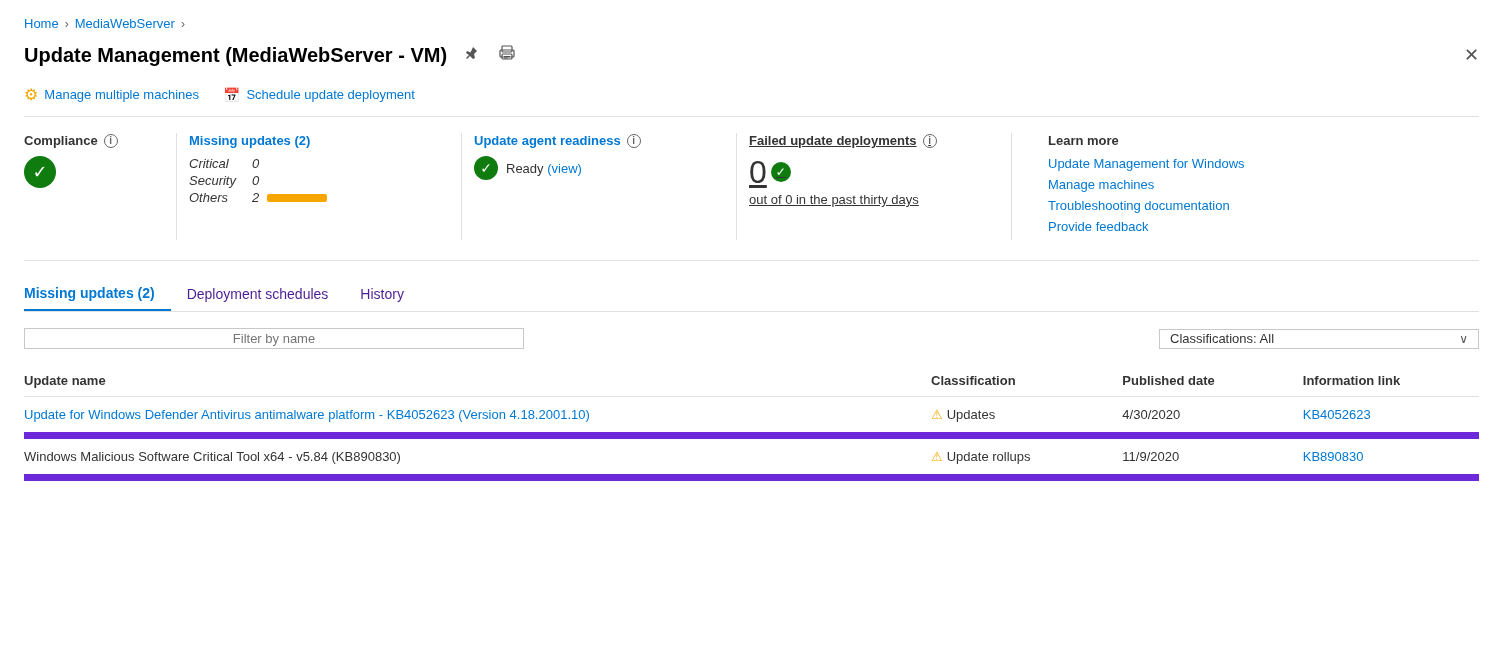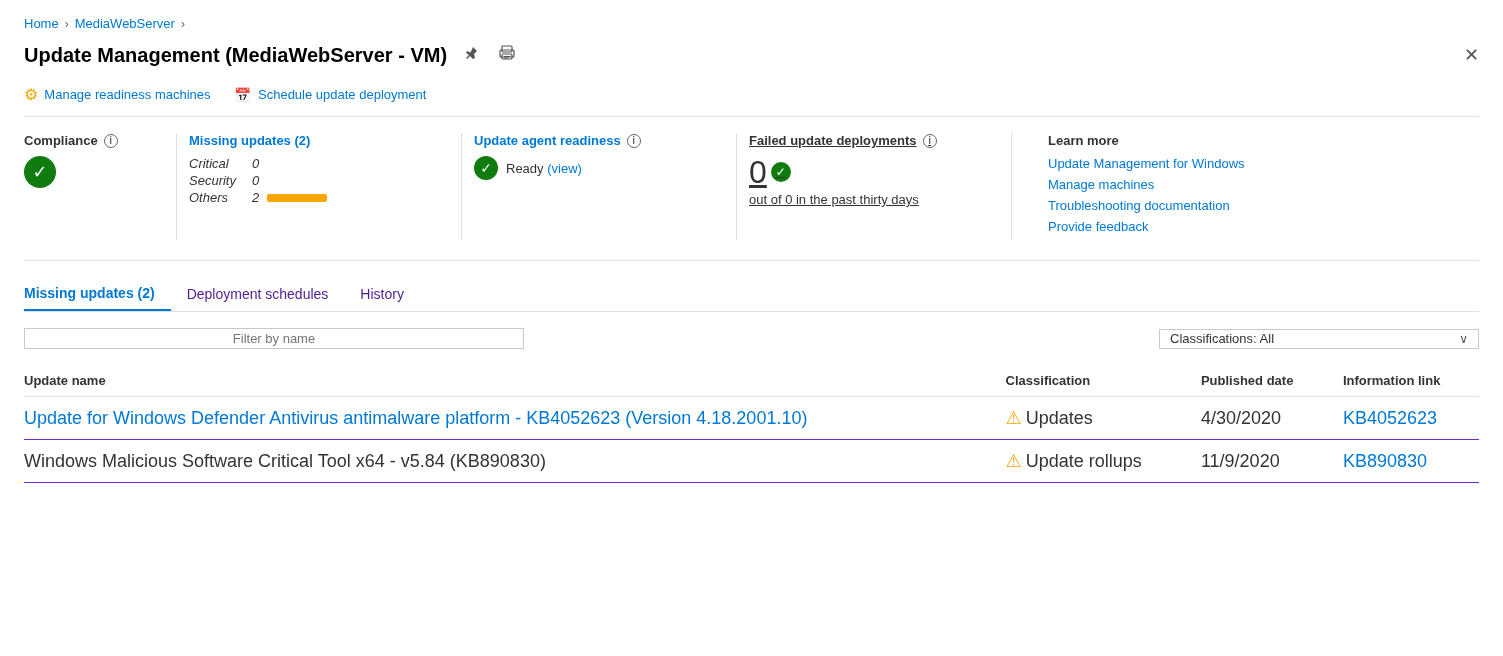--- a/index.html
+++ b/index.html
@@ -63,21 +63,21 @@
 
     
     .filters-row { display: flex; align-items: center; gap: 16px; margin-bottom: 16px; }
     .filter-input { flex: 0 0 500px; height: 21px; border: 1px solid #c8c8c8; padding: 4px 26px; font-size: 13px; color: #555; outline: none; text-align: center; }
     .classification-select { margin-left: auto; flex: 0 0 320px; height: 20px; border: 1px solid #c8c8c8; padding: 4px 10px; font-size: 13px; color: #333; display: flex; align-items: center; justify-content: space-between; cursor: pointer; }
     .chevron { font-size: 12px; color: #555; }
 
     
     .update-table { width: 100%; border-collapse: collapse; }
     .update-table th { text-align: left; font-weight: 600; font-size: 13px; color: #333; padding: 8px 12px; border-bottom: 1px solid #e0e0e0; }
-    .update-table td { padding: 10px 12px; font-size: 18px; border-bottom: 1px solid #6d28d9; vertical-align: middle; }
+    .update-table td { padding: 10px 12px; font-size: 13px; border-bottom: 7px solid #6d28d9; vertical-align: middle; }
     .update-table td:first-child { padding-left: 0; }
     .update-table th:first-child { padding-left: 0; }
     .update-link { color: #0078d4; text-decoration: none; }
     .warn-icon { color: #f7a600; margin-right: 4px; }
     .classification-cell { display: flex; align-items: center; }
 
     .divider-v { width: 1px; background: #e0e0e0; margin: 0 12px; align-self: stretch; }
   </style>
 </head>
 <body>
@@ -106,21 +106,21 @@
         <rect x="5" y="11" width="6" height="1" fill="#555"></rect>
         <rect x="5" y="12.5" width="4" height="1" fill="#555"></rect>
       </svg>
     </button>
     <button class="close-btn" title="Close">✕</button>
   </div>
 
   <div class="toolbar">
     <button class="toolbar-btn">
       <span class="gear-icon">⚙</span>
-      <span>Manage readiness machines</span>
+      <span>Manage multiple machines</span>
     </button>
     <button class="toolbar-btn">
       <span style="font-size:14px;">📅</span>
       <span>Schedule update deployment</span>
     </button>
   </div>
 
   <div class="summary-row">
 
     <div class="summary-panel" style="min-width:120px; max-width:140px;">

